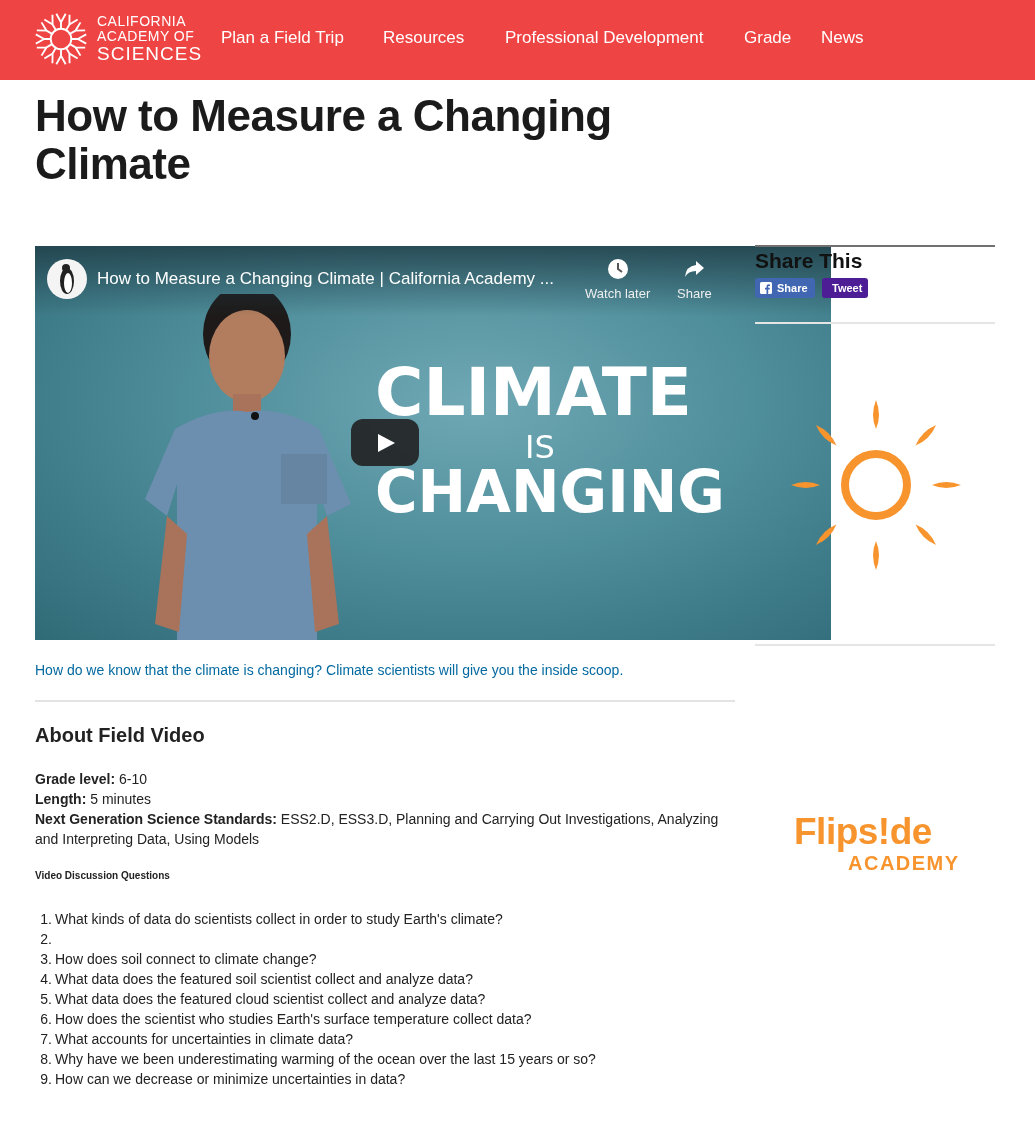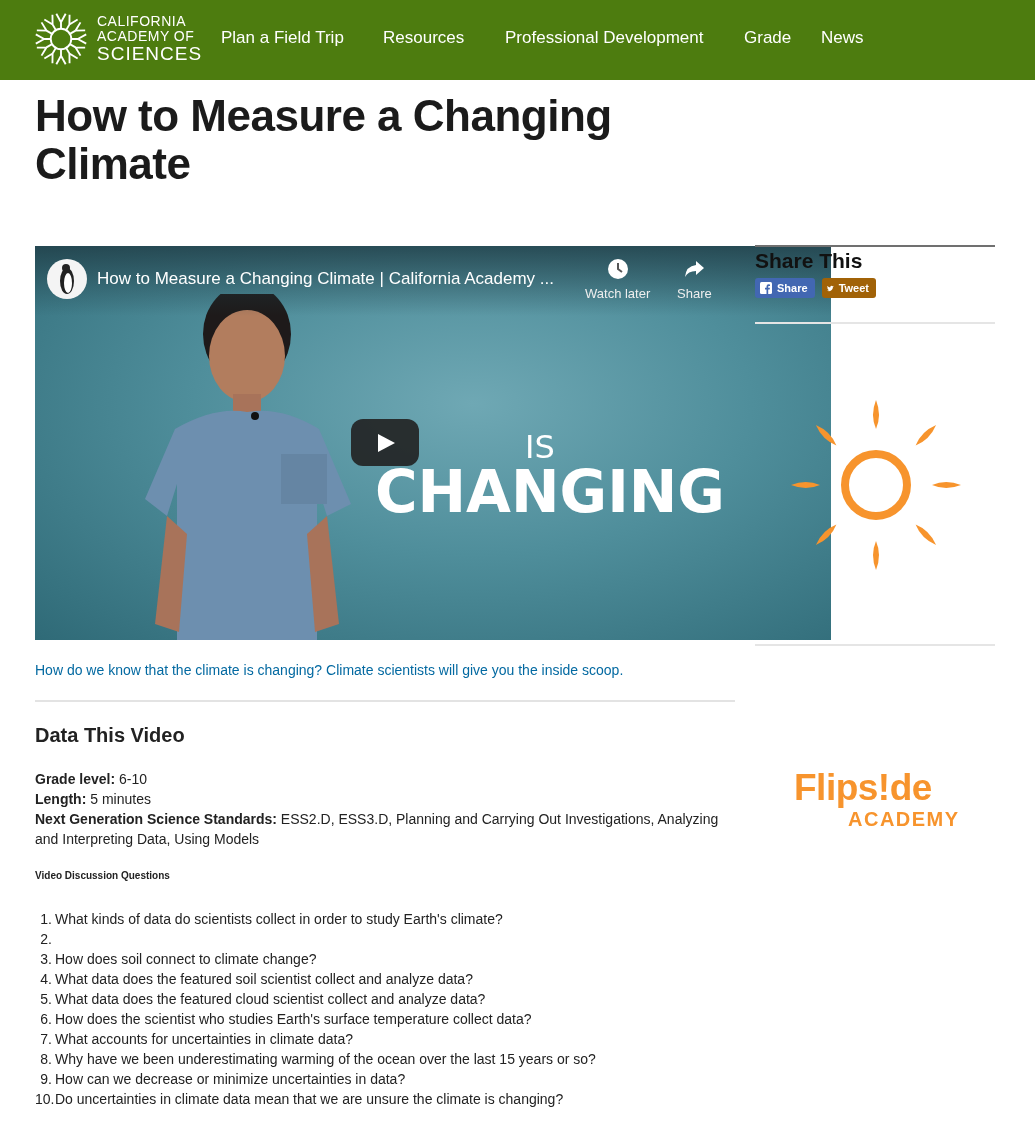--- a/index.html
+++ b/index.html
@@ -1,19 +1,19 @@
 <!DOCTYPE html>
 <html><head>
 <meta charset="utf-8">
 <style>
   * { box-sizing: border-box; margin: 0; padding: 0; }
   html, body { width: 1035px; height: 1126px; background: #ffffff; overflow: hidden; }
   body { font-family: "Liberation Sans", "DejaVu Sans", sans-serif; color: #222; position: relative; }
 
-  .topnav { position: absolute; left: 0; top: 0; width: 1035px; height: 80px; background: #4d7c0f; }
+  .topnav { position: absolute; left: 0; top: 0; width: 1035px; height: 80px; background: #ef4444; }
   .logo { position: absolute; left: 33px; top: 9px; width: 160px; height: 60px; display: flex; align-items: center; }
   .logo svg { width: 56px; height: 56px; flex: none; }
   .logo-text { margin-left: 8px; color: #fff; line-height: 1.05; }
   .logo-text .l1, .logo-text .l2 { font-size: 14px; letter-spacing: 0.5px; font-weight: normal; }
   .logo-text .l3 { font-size: 19px; letter-spacing: 1px; }
   .navlinks { position: absolute; top: 0; left: 0; height: 80px; }
   .navlink { position: absolute; top: 28px; color: #fff; font-size: 17px; white-space: nowrap; text-decoration: none; cursor: pointer; }
 
   .page-title { position: absolute; left: 35px; top: 92px; width: 680px; font-size: 44px; font-weight: bold; line-height: 48px; color: #1b1b1b; letter-spacing: -0.5px; }
 
@@ -40,27 +40,27 @@
   .meta b { font-weight: bold; }
   .dq-h { position: absolute; left: 35px; top: 870px; font-size: 10px; font-weight: bold; }
   .qlist { position: absolute; left: 35px; top: 909px; font-size: 14px; line-height: 20px; list-style: none; }
   .qlist li { display: flex; }
   .qlist .num { width: 20px; text-align: right; padding-right: 3px; }
 
   .side-top-rule { position: absolute; left: 755px; top: 245px; width: 240px; height: 2px; background: #707070; }
   .share-h { position: absolute; left: 755px; top: 249px; font-size: 21px; color: #111; }
   .share-btn { position: absolute; top: 278px; height: 20px; border-radius: 3px; color: #fff; font-size: 11px; font-weight: bold; display: flex; align-items: center; padding: 0 7px 0 5px; cursor: pointer; }
   .fb { left: 755px; width: 60px; background: #4267b2; }
-  .tw { left: 822px; width: 54px; background: #a16207; }
+  .tw { left: 822px; width: 46px; background: #4c1d95; }
   .share-btn .ic { margin-right: 5px; }
   .side-rule { position: absolute; left: 755px; width: 240px; height: 2px; background: #e5e5e5; }
 
   .sun { position: absolute; left: 786px; top: 396px; width: 180px; height: 178px; }
   .flipside { position: absolute; left: 794px; top: 768px; color: #f7942d; font-weight: bold; }
-  .flipside .f1 { font-size: 37px; letter-spacing: -0.5px; line-height: 40px; }
+  .flipside .f1 { font-size: 37px; letter-spacing: -0.5px; line-height: 40px; margin-top: 44px; }
   .flipside .f2 { font-size: 20px; letter-spacing: 1.5px; margin-left: 54px; line-height: 22px; }
 </style>
 </head>
 <body>
 
 <header class="topnav">
   <div class="logo">
     <svg viewBox="-30 -30 60 60">
       <g stroke="#fff" stroke-width="2" fill="none">
         <circle r="11"></circle>
@@ -123,29 +123,30 @@
       <path d="M11 5 L11 11 L15 14" stroke="#555" stroke-width="2" fill="none"></path>
     </svg>
     <span>Watch later</span>
   </div>
   <div class="vbtn" style="left:642px">
     <svg width="22" height="22" viewBox="0 0 22 22">
       <path d="M13 3 L21 10 L13 17 L13 13 Q5 13 2 19 Q3 8 13 7 Z" fill="#fff"></path>
     </svg>
     <span>Share</span>
   </div>
+  <div class="big-text big1">CLIMATE</div>
   <div class="big-is">IS</div>
   <div class="big-text big2">CHANGING</div>
   <div class="play-btn"><span></span></div>
 </div>
 
 <p class="caption">How do we know that the climate is changing? Climate scientists will give you the inside scoop.</p>
 <div class="divider-main"></div>
 
-<h2 class="about-h">Data This Video</h2>
+<h2 class="about-h">About Field Video</h2>
 
 <div class="meta">
   <div><b>Grade level:</b><span> 6-10</span></div>
   <div><b>Length:</b><span> 5 minutes</span></div>
   <div><b>Next Generation Science Standards:</b><span> ESS2.D, ESS3.D, Planning and Carrying Out Investigations, Analyzing and Interpreting Data, Using Models</span></div>
 </div>
 
 <div class="dq-h">Video Discussion Questions</div>
 
 <ol class="qlist">
@@ -176,24 +177,20 @@
       <span class="num">7.</span>
       <span>What accounts for uncertainties in climate data?</span>
     </li>
   <li>
       <span class="num">8.</span>
       <span>Why have we been underestimating warming of the ocean over the last 15 years or so?</span>
     </li>
   <li>
       <span class="num">9.</span>
       <span>How can we decrease or minimize uncertainties in data?</span>
-    </li>
-  <li>
-      <span class="num">10.</span>
-      <span>Do uncertainties in climate data mean that we are unsure the climate is changing?</span>
     </li>
 </ol>
 
 <div class="side-top-rule"></div>
 <h3 class="share-h">Share This</h3>
 <div class="share-btn fb">
   <svg class="ic" width="12" height="12" viewBox="0 0 12 12">
     <rect width="12" height="12" rx="1.5" fill="#fff"></rect>
     <path d="M8.2 12 V7.4 H9.7 L9.9 5.7 H8.2 V4.6 Q8.2 3.9 9 3.9 H10 V2.4 Q9.4 2.3 8.6 2.3 Q6.5 2.3 6.5 4.4 V5.7 H5 V7.4 H6.5 V12 Z" fill="#4267b2"></path>
   </svg>

